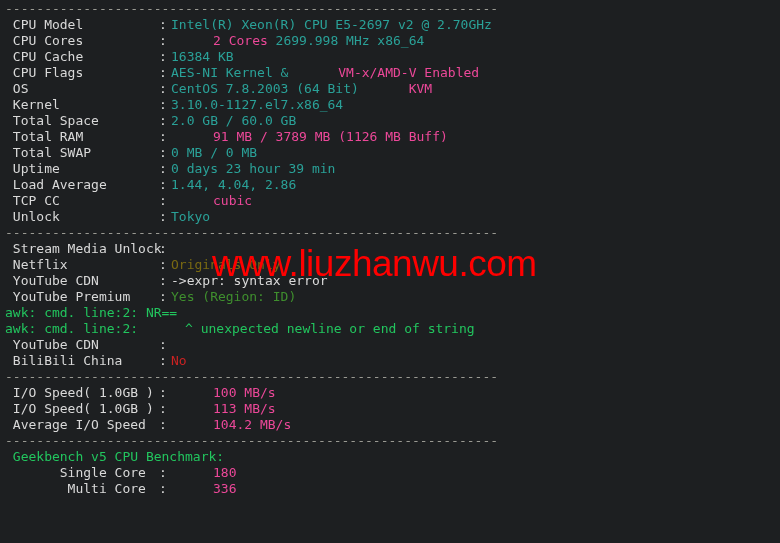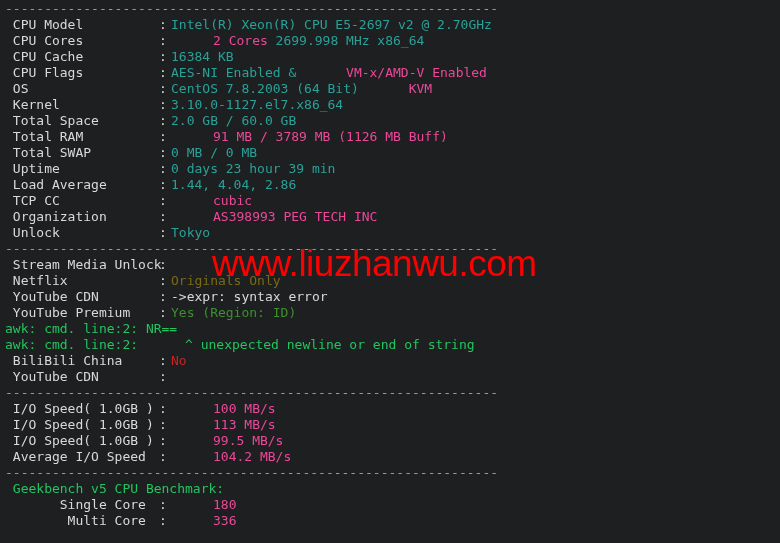--- a/index.html
+++ b/index.html
@@ -76,44 +76,42 @@
 </style>
 </head>
 <body>
 
 <div id="terminal">
   <div class="lines" id="lines">
       <div class="row rule">---------------------------------------------------------------</div>
       <div class="row"><span class="label"> CPU Model</span><span class="colon">:</span><span class="val c-cyan">Intel(R) Xeon(R) CPU E5-2697 v2 @ 2.70GHz</span></div>
       <div class="row"><span class="label"> CPU Cores</span><span class="colon">:</span><span class="val c-orange">2 Cores</span><span class="val c-cyan"> 2699.998 MHz x86_64</span></div>
       <div class="row"><span class="label"> CPU Cache</span><span class="colon">:</span><span class="val c-cyan">16384 KB</span></div>
-      <div class="row"><span class="label"> CPU Flags</span><span class="colon">:</span><span class="val c-cyan">AES-NI Enabled</span><span class="val c-cyan"> &amp; </span><span class="val c-orange">VM-x/AMD-V Enabled</span></div>
+      <div class="row"><span class="label"> CPU Flags</span><span class="colon">:</span><span class="val c-cyan">AES-NI Kernel</span><span class="val c-cyan"> &amp; </span><span class="val c-orange">VM-x/AMD-V Enabled</span></div>
       <div class="row"><span class="label"> OS</span><span class="colon">:</span><span class="val c-cyan">CentOS 7.8.2003 (64 Bit)</span><span class="val c-orange"> KVM</span></div>
       <div class="row"><span class="label"> Kernel</span><span class="colon">:</span><span class="val c-cyan">3.10.0-1127.el7.x86_64</span></div>
       <div class="row"><span class="label"> Total Space</span><span class="colon">:</span><span class="val c-cyan">2.0 GB / 60.0 GB</span></div>
       <div class="row"><span class="label"> Total RAM</span><span class="colon">:</span><span class="val c-orange">91 MB / 3789 MB (1126 MB Buff)</span></div>
       <div class="row"><span class="label"> Total SWAP</span><span class="colon">:</span><span class="val c-cyan">0 MB / 0 MB</span></div>
       <div class="row"><span class="label"> Uptime</span><span class="colon">:</span><span class="val c-cyan">0 days 23 hour 39 min</span></div>
       <div class="row"><span class="label"> Load Average</span><span class="colon">:</span><span class="val c-cyan">1.44, 4.04, 2.86</span></div>
       <div class="row"><span class="label"> TCP CC</span><span class="colon">:</span><span class="val c-orange">cubic</span></div>
-      <div class="row"><span class="label"> Organization</span><span class="colon">:</span><span class="val c-orange">AS398993 PEG TECH INC</span></div>
       <div class="row"><span class="label"> Unlock</span><span class="colon">:</span><span class="val c-cyan">Tokyo</span></div>
       <div class="row rule">---------------------------------------------------------------</div>
       <div class="row"><span class="label"> Stream Media Unlock</span><span class="colon">:</span></div>
       <div class="row"><span class="label"> Netflix</span><span class="colon">:</span><span class="val c-olive">Originals Only</span></div>
       <div class="row"><span class="label"> YouTube CDN</span><span class="colon">:</span><span class="val c-white">-&gt;expr: syntax error</span></div>
       <div class="row"><span class="label"> YouTube Premium</span><span class="colon">:</span><span class="val c-green">Yes (Region: ID)</span></div>
       <div class="row plain">awk: cmd. line:2: NR==</div>
       <div class="row plain">awk: cmd. line:2:      ^ unexpected newline or end of string</div>
+      <div class="row"><span class="label"> YouTube CDN</span><span class="colon">:</span></div>
       <div class="row"><span class="label"> BiliBili China</span><span class="colon">:</span><span class="val c-red">No</span></div>
-      <div class="row"><span class="label"> YouTube CDN</span><span class="colon">:</span></div>
       <div class="row rule">---------------------------------------------------------------</div>
       <div class="row"><span class="label"> I/O Speed( 1.0GB )</span><span class="colon">:</span><span class="val c-orange">100 MB/s</span></div>
       <div class="row"><span class="label"> I/O Speed( 1.0GB )</span><span class="colon">:</span><span class="val c-orange">113 MB/s</span></div>
-      <div class="row"><span class="label"> I/O Speed( 1.0GB )</span><span class="colon">:</span><span class="val c-orange">99.5 MB/s</span></div>
       <div class="row"><span class="label"> Average I/O Speed</span><span class="colon">:</span><span class="val c-orange">104.2 MB/s</span></div>
       <div class="row rule">---------------------------------------------------------------</div>
       <div class="row plain"> Geekbench v5 CPU Benchmark:</div>
       <div class="row"><span class="label">       Single Core</span><span class="colon">:</span><span class="val c-orange">180</span></div>
       <div class="row"><span class="label">        Multi Core</span><span class="colon">:</span><span class="val c-orange">336</span></div>
     </div>
   <div id="watermark">www.liuzhanwu.com</div>
 </div>
 
 </body></html>

